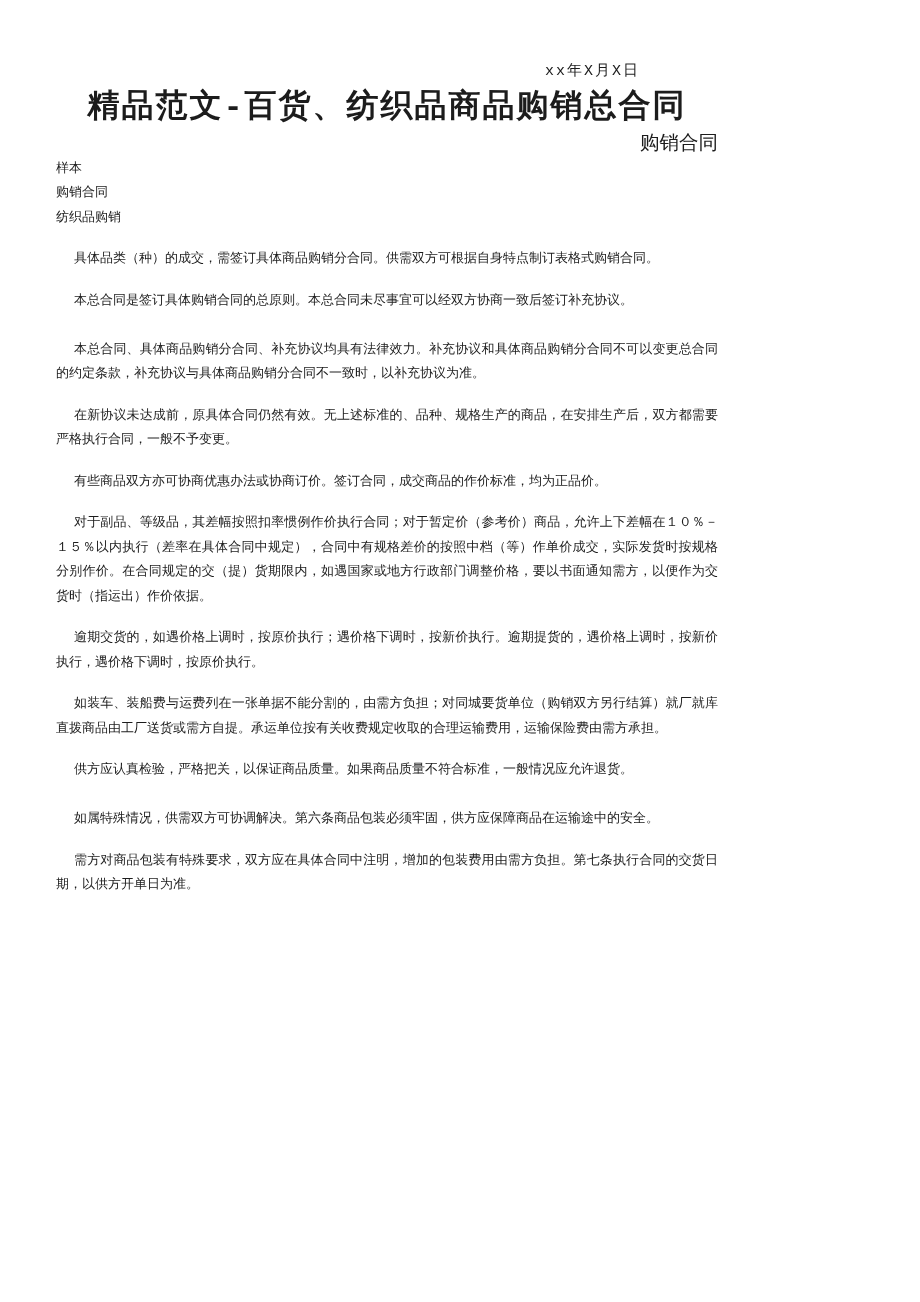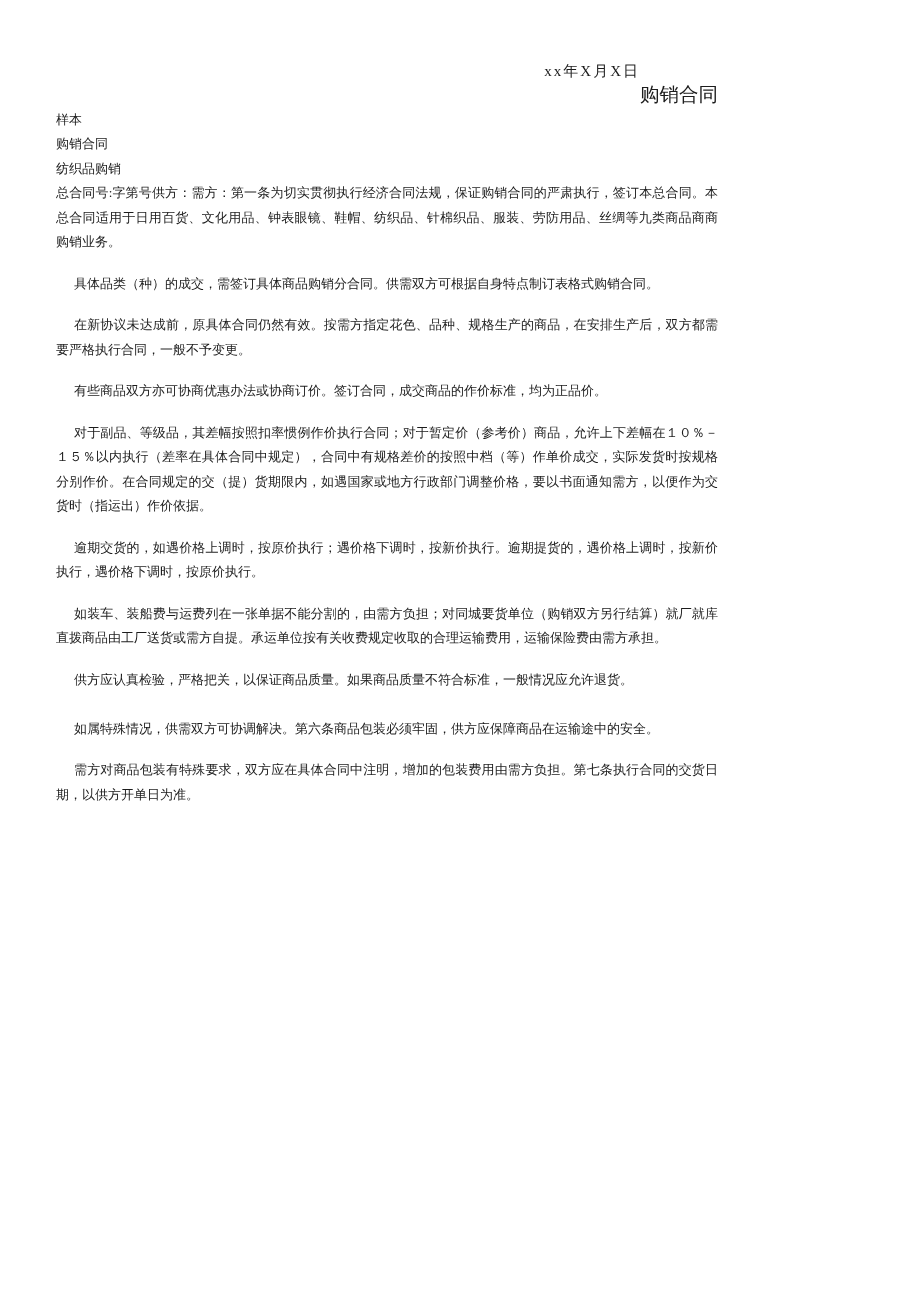--- a/index.html
+++ b/index.html
@@ -13,20 +13,21 @@
     overflow: hidden;
     font-family: "Liberation Serif", "DejaVu Serif", serif;
     color: #1c1c1c;
   }
   .page {
     box-sizing: border-box;
     width: 776px;
     height: 1302px;
     padding: 62px 58px 15px 56px;
     background: #ffffff;
+    font-family: Liberation Mono, monospace;
   }
   .date-line {
     text-align: right;
     padding-right: 78px;
     font-size: 15px;
     line-height: 19px;
     letter-spacing: 2px;
     white-space: nowrap;
   }
   .doc-title {
@@ -59,33 +60,35 @@
     margin-top: 24.5px;
   }
 </style>
 </head>
 <body>
 
 <div class="page">
 
   <div class="date-line">xx年X月X日</div>
 
+  <h1 class="doc-title">精品范文-百货、纺织品商品购销总合同</h1>
 
   <div class="subtitle-right">购销合同</div>
 
   <div class="text-block">
       <p>样本</p>
       <p>购销合同</p>
       <p>纺织品购销</p>
     </div>
 
   <div class="text-block">
-      <p>总合同号:字第号供方：需方：第一条为切实贯彻执行经济合同法规，保证购销合同的严肃执行，签订本总合同。本总合同适用于日用百货、文化用品、钟表眼镜、鞋帽、纺织品、针棉织品、服装、劳防用品、丝绸等九类商品商商购销业务。</p>
       <p class="indent">具体品类（种）的成交，需签订具体商品购销分合同。供需双方可根据自身特点制订表格式购销合同。</p>
-      <p class="indent">在新协议未达成前，原具体合同仍然有效。按需方指定花色、品种、规格生产的商品，在安排生产后，双方都需要严格执行合同，一般不予变更。</p>
+      <p class="indent">本总合同是签订具体购销合同的总原则。本总合同未尽事宜可以经双方协商一致后签订补充协议。</p>
+      <p class="indent space-before">本总合同、具体商品购销分合同、补充协议均具有法律效力。补充协议和具体商品购销分合同不可以变更总合同的约定条款，补充协议与具体商品购销分合同不一致时，以补充协议为准。</p>
+      <p class="indent">在新协议未达成前，原具体合同仍然有效。无上述标准的、品种、规格生产的商品，在安排生产后，双方都需要严格执行合同，一般不予变更。</p>
       <p class="indent">有些商品双方亦可协商优惠办法或协商订价。签订合同，成交商品的作价标准，均为正品价。</p>
       <p class="indent">对于副品、等级品，其差幅按照扣率惯例作价执行合同；对于暂定价（参考价）商品，允许上下差幅在１０％－１５％以内执行（差率在具体合同中规定），合同中有规格差价的按照中档（等）作单价成交，实际发货时按规格分别作价。在合同规定的交（提）货期限内，如遇国家或地方行政部门调整价格，要以书面通知需方，以便作为交货时（指运出）作价依据。</p>
       <p class="indent">逾期交货的，如遇价格上调时，按原价执行；遇价格下调时，按新价执行。逾期提货的，遇价格上调时，按新价执行，遇价格下调时，按原价执行。</p>
       <p class="indent">如装车、装船费与运费列在一张单据不能分割的，由需方负担；对同城要货单位（购销双方另行结算）就厂就库直拨商品由工厂送货或需方自提。承运单位按有关收费规定收取的合理运输费用，运输保险费由需方承担。</p>
       <p class="indent">供方应认真检验，严格把关，以保证商品质量。如果商品质量不符合标准，一般情况应允许退货。</p>
       <p class="indent space-before">如属特殊情况，供需双方可协调解决。第六条商品包装必须牢固，供方应保障商品在运输途中的安全。</p>
       <p class="indent">需方对商品包装有特殊要求，双方应在具体合同中注明，增加的包装费用由需方负担。第七条执行合同的交货日期，以供方开单日为准。</p>
     </div>
 
 </div>

